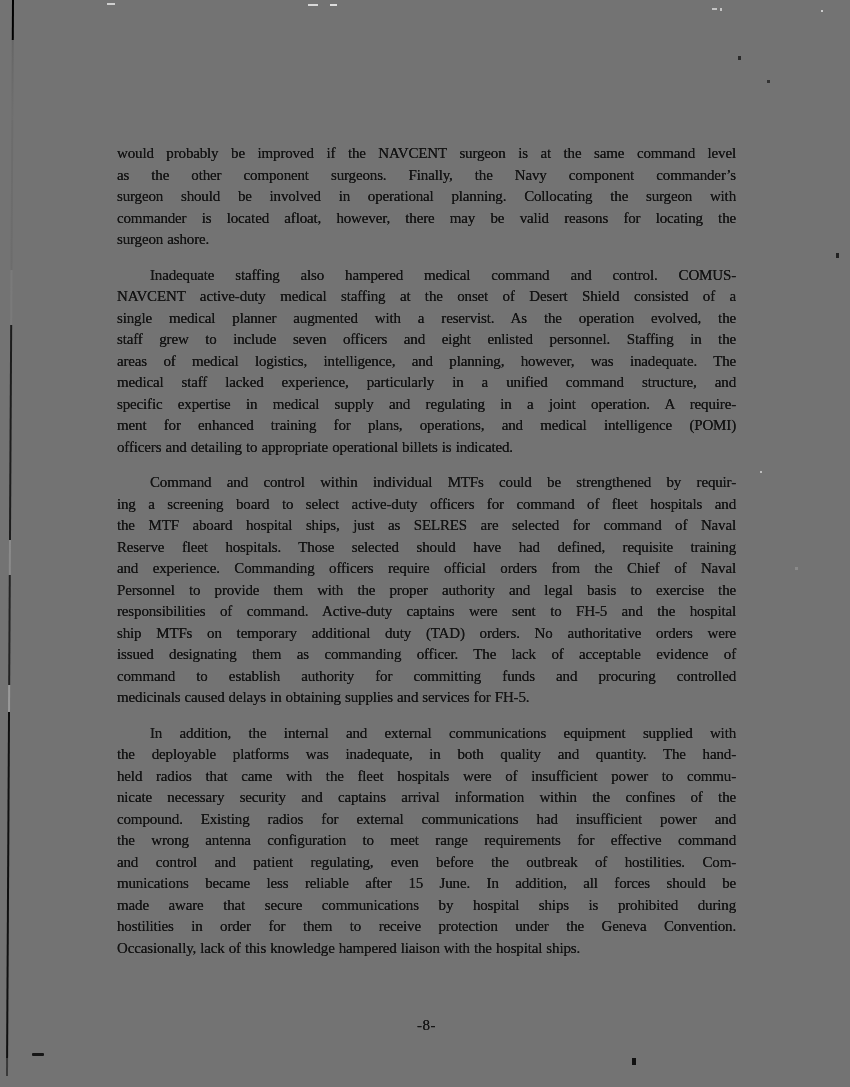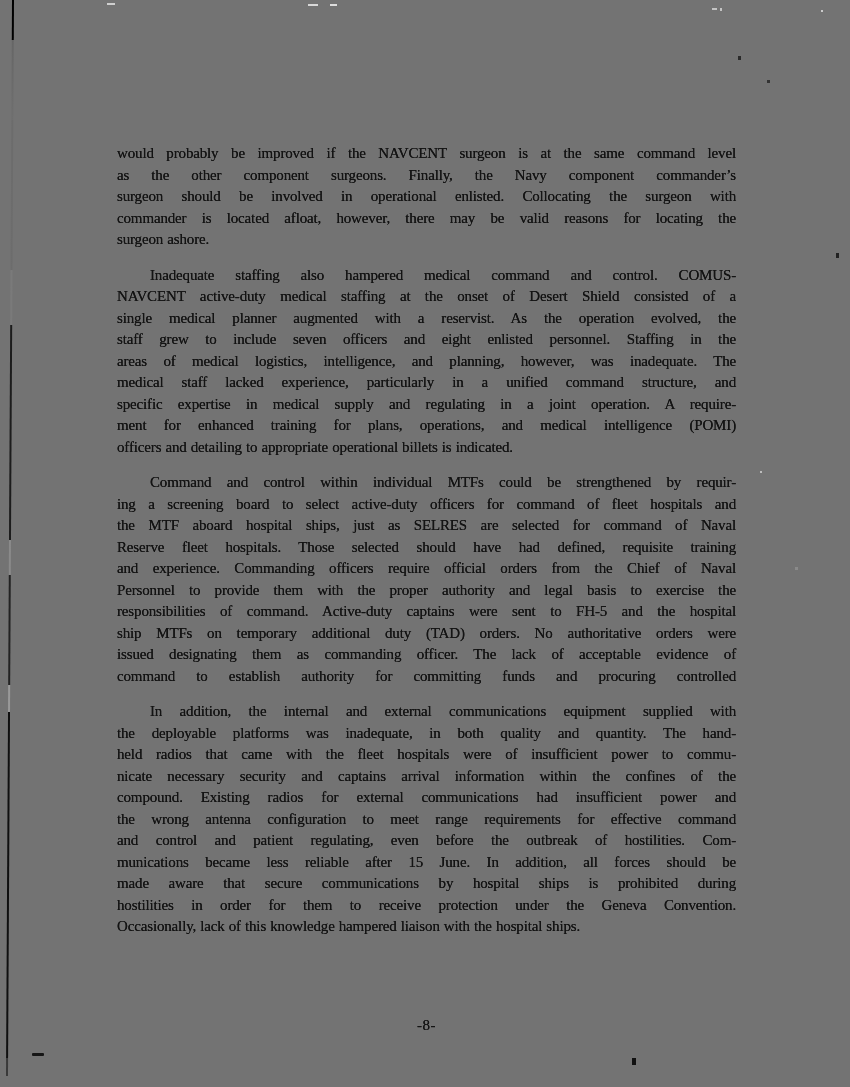--- a/index.html
+++ b/index.html
@@ -91,21 +91,21 @@
   <div class="speck" style="left:836px; top:253px; width:3px; height:5px; background:#222222;"></div>
   <div class="speck" style="left:795px; top:567px; width:3px; height:3px; background:#8a8a8a;"></div>
   <div class="speck" style="left:760px; top:471px; width:2px; height:2px; background:#bdbdbd;"></div>
   <div class="speck" style="left:632px; top:1058px; width:4px; height:7px; background:#111111;"></div>
   <div class="speck" style="left:32px;  top:1053px; width:12px; height:3px; background:#151515; border-radius:1px;"></div>
 
   <div class="doc-body">
       <div class="paragraph">
         <div class="line">would probably be improved if the NAVCENT surgeon is at the same command level</div>
         <div class="line">as the other component surgeons.  Finally, the Navy component commander’s</div>
-        <div class="line">surgeon should be involved in operational enlisted.  Collocating the surgeon with</div>
+        <div class="line">surgeon should be involved in operational planning.  Collocating the surgeon with</div>
         <div class="line">commander is located afloat, however, there may be valid reasons for locating the</div>
         <div class="line last">surgeon ashore.</div>
       </div>
       <div class="paragraph">
         <div class="line first">Inadequate staffing also hampered medical command and control.  COMUS-</div>
         <div class="line">NAVCENT active-duty medical staffing at the onset of Desert Shield consisted of a</div>
         <div class="line">single medical planner augmented with a reservist.  As the operation evolved, the</div>
         <div class="line">staff grew to include seven officers and eight enlisted personnel.  Staffing in the</div>
         <div class="line">areas of medical logistics, intelligence, and planning, however, was inadequate.  The</div>
         <div class="line">medical staff lacked experience, particularly in a unified command structure, and</div>
@@ -117,20 +117,21 @@
         <div class="line first">Command and control within individual MTFs could be strengthened by requir-</div>
         <div class="line">ing a screening board to select active-duty officers for command of fleet hospitals and</div>
         <div class="line">the MTF aboard hospital ships, just as SELRES are selected for command of Naval</div>
         <div class="line">Reserve fleet hospitals.  Those selected should have had defined, requisite training</div>
         <div class="line">and experience.  Commanding officers require official orders from the Chief of Naval</div>
         <div class="line">Personnel to provide them with the proper authority and legal basis to exercise the</div>
         <div class="line">responsibilities of command.  Active-duty captains were sent to FH-5 and the hospital</div>
         <div class="line">ship MTFs on temporary additional duty (TAD) orders.  No authoritative orders were</div>
         <div class="line">issued designating them as commanding officer.  The lack of acceptable evidence of</div>
         <div class="line">command to establish authority for committing funds and procuring controlled</div>
+        <div class="line last">medicinals caused delays in obtaining supplies and services for FH-5.</div>
       </div>
       <div class="paragraph">
         <div class="line first">In addition, the internal and external communications equipment supplied with</div>
         <div class="line">the deployable platforms was inadequate, in both quality and quantity.  The hand-</div>
         <div class="line">held radios that came with the fleet hospitals were of insufficient power to commu-</div>
         <div class="line">nicate necessary security and captains arrival information within the confines of the</div>
         <div class="line">compound.  Existing radios for external communications had insufficient power and</div>
         <div class="line">the wrong antenna configuration to meet range requirements for effective command</div>
         <div class="line">and control and patient regulating, even before the outbreak of hostilities.  Com-</div>
         <div class="line">munications became less reliable after 15 June.  In addition, all forces should be</div>

